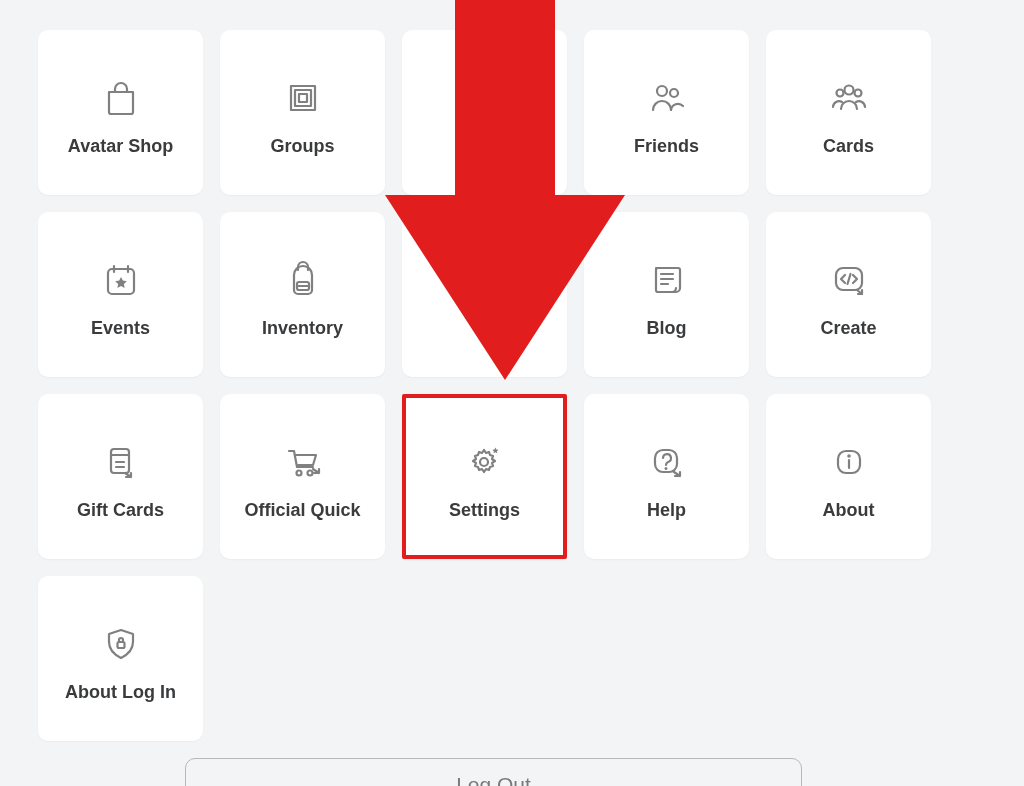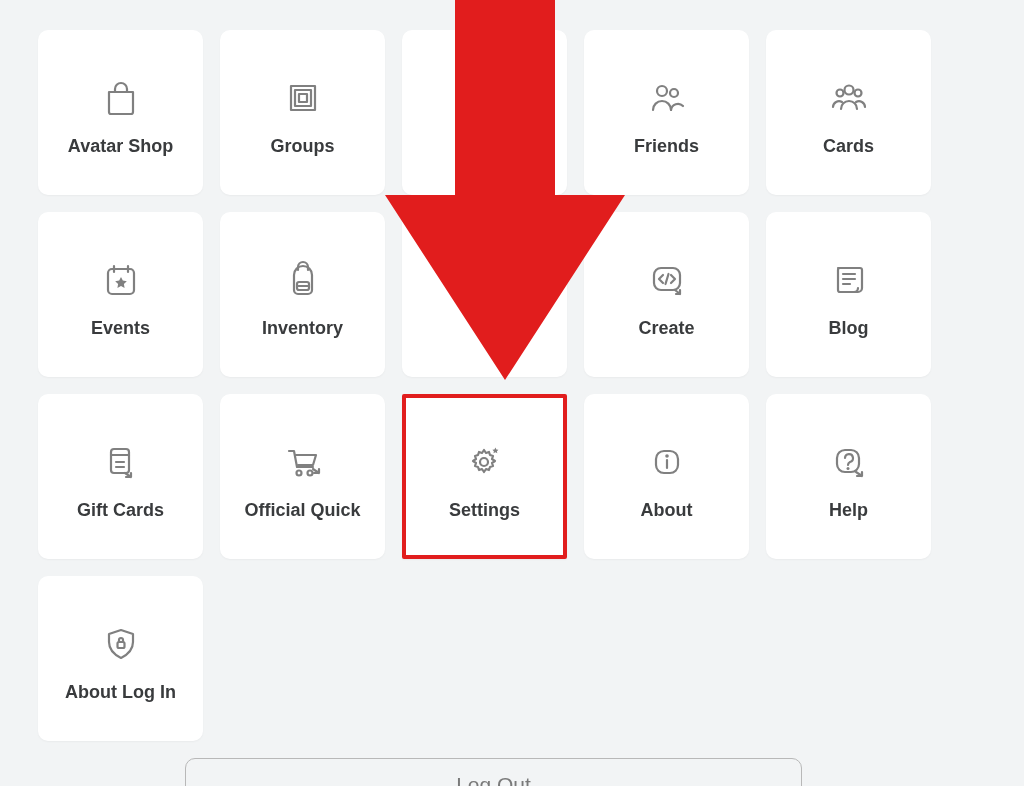--- a/index.html
+++ b/index.html
@@ -185,46 +185,46 @@
         <line class="icon-stroke" x1="12" y1="20" x2="28" y2="20"></line>
         <line class="icon-stroke" x1="12" y1="25" x2="22" y2="25"></line>
       </svg>
     </div>
     <div class="label">M</div>
   </div>
 
   <div class="tile">
     <div class="icon-wrap">
       <svg viewBox="0 0 40 40">
+        <path class="icon-stroke" d="M9 8 h22 a2 2 0 0 1 2 2 v18 a4 4 0 0 1 -4 4 h-18 a2 2 0 0 1 -2 -2 v-20 a2 2 0 0 1 2 -2 z"></path>
+        <path class="icon-stroke" d="M25 32 a4 4 0 0 0 4 -4"></path>
+        <line class="icon-stroke" x1="14" y1="14" x2="26" y2="14"></line>
+        <line class="icon-stroke" x1="14" y1="19" x2="26" y2="19"></line>
+        <line class="icon-stroke" x1="14" y1="24" x2="21" y2="24"></line>
+      </svg>
+    </div>
+    <div class="label">Blog</div>
+  </div>
+
+  <div class="tile">
+    <div class="icon-wrap">
+      <svg viewBox="0 0 40 40">
         <rect class="icon-stroke" x="7" y="8" width="26" height="22" rx="7"></rect>
         <path class="icon-stroke" d="M16 15 l-4 4 l4 4"></path>
         <path class="icon-stroke" d="M24 15 l4 4 l-4 4"></path>
         <line class="icon-stroke" x1="21.5" y1="14" x2="18.5" y2="24"></line>
         <path class="icon-stroke" d="M28 30 l5 4 M33 30 v4 h-4"></path>
       </svg>
     </div>
     <div class="label">Create</div>
   </div>
 
   <div class="tile">
     <div class="icon-wrap">
       <svg viewBox="0 0 40 40">
-        <path class="icon-stroke" d="M9 8 h22 a2 2 0 0 1 2 2 v18 a4 4 0 0 1 -4 4 h-18 a2 2 0 0 1 -2 -2 v-20 a2 2 0 0 1 2 -2 z"></path>
-        <path class="icon-stroke" d="M25 32 a4 4 0 0 0 4 -4"></path>
-        <line class="icon-stroke" x1="14" y1="14" x2="26" y2="14"></line>
-        <line class="icon-stroke" x1="14" y1="19" x2="26" y2="19"></line>
-        <line class="icon-stroke" x1="14" y1="24" x2="21" y2="24"></line>
-      </svg>
-    </div>
-    <div class="label">Blog</div>
-  </div>
-
-  <div class="tile">
-    <div class="icon-wrap">
-      <svg viewBox="0 0 40 40">
         <rect class="icon-stroke" x="10" y="7" width="18" height="24" rx="3"></rect>
         <line class="icon-stroke" x1="10" y1="13" x2="28" y2="13"></line>
         <line class="icon-stroke" x1="15" y1="20" x2="23" y2="20"></line>
         <line class="icon-stroke" x1="15" y1="25" x2="23" y2="25"></line>
         <path class="icon-stroke" d="M24 31 l6 4 M30 31 v4 h-5"></path>
       </svg>
     </div>
     <div class="label">Gift Cards</div>
   </div>
 
@@ -248,38 +248,38 @@
         <path class="icon-stroke" d="M19 8 l2 3 l3 -1 l1 3 l3 1 l-1 3 l3 2 l-3 2 l1 3 l-3 1 l-1 3 l-3 -1 l-2 3 l-2 -3 l-3 1 l-1 -3 l-3 -1 l1 -3 l-3 -2 l3 -2 l-1 -3 l3 -1 l1 -3 l3 1 z"></path>
         <path class="icon-fill" d="M30 8 l1.2 2.4 l2.6 0.4 l-1.9 1.8 l0.5 2.6 l-2.4 -1.3 l-2.4 1.3 l0.5 -2.6 l-1.9 -1.8 l2.6 -0.4 z" transform="scale(0.8) translate(8,-1)"></path>
       </svg>
     </div>
     <div class="label">Settings</div>
   </div>
 
   <div class="tile">
     <div class="icon-wrap">
       <svg viewBox="0 0 40 40">
-        <rect class="icon-stroke" x="9" y="9" width="22" height="22" rx="8"></rect>
-        <line class="icon-stroke" x1="20" y1="18" x2="20" y2="26" stroke-width="2.8"></line>
-        <circle class="icon-fill" cx="20" cy="14" r="1.8"></circle>
-      </svg>
-    </div>
-    <div class="label">About</div>
-  </div>
-
-  <div class="tile">
-    <div class="icon-wrap">
-      <svg viewBox="0 0 40 40">
         <rect class="icon-stroke" x="8" y="8" width="22" height="22" rx="8"></rect>
         <path class="icon-stroke" d="M16 16 a4 4 0 1 1 5 4 c-1 0.5 -2 1 -2 3"></path>
         <circle class="icon-fill" cx="19" cy="26.5" r="1.5"></circle>
         <path class="icon-stroke" d="M27 30 l6 4 M33 30 v4 h-5"></path>
       </svg>
     </div>
     <div class="label">Help</div>
+  </div>
+
+  <div class="tile">
+    <div class="icon-wrap">
+      <svg viewBox="0 0 40 40">
+        <rect class="icon-stroke" x="9" y="9" width="22" height="22" rx="8"></rect>
+        <line class="icon-stroke" x1="20" y1="18" x2="20" y2="26" stroke-width="2.8"></line>
+        <circle class="icon-fill" cx="20" cy="14" r="1.8"></circle>
+      </svg>
+    </div>
+    <div class="label">About</div>
   </div>
 
   <div class="tile">
     <div class="icon-wrap">
       <svg viewBox="0 0 40 40">
         <path class="icon-stroke" d="M20 6 l12 4 v8 c0 8 -6 13 -12 16 c-6 -3 -12 -8 -12 -16 v-8 z"></path>
         <rect class="icon-stroke" x="16.5" y="18" width="7" height="6" rx="1.5"></rect>
         <path class="icon-stroke" d="M18 18 v-2 a2 2 0 0 1 4 0 v2"></path>
       </svg>
     </div>

